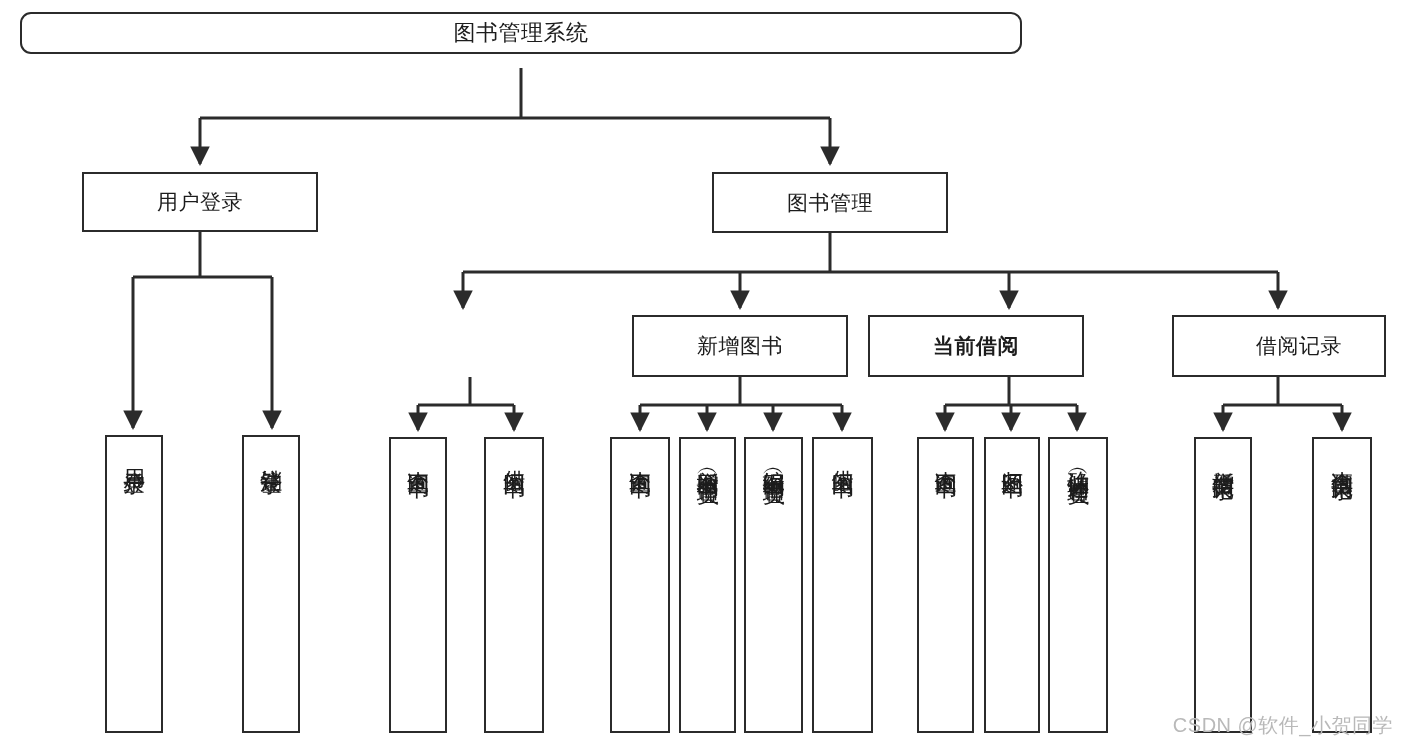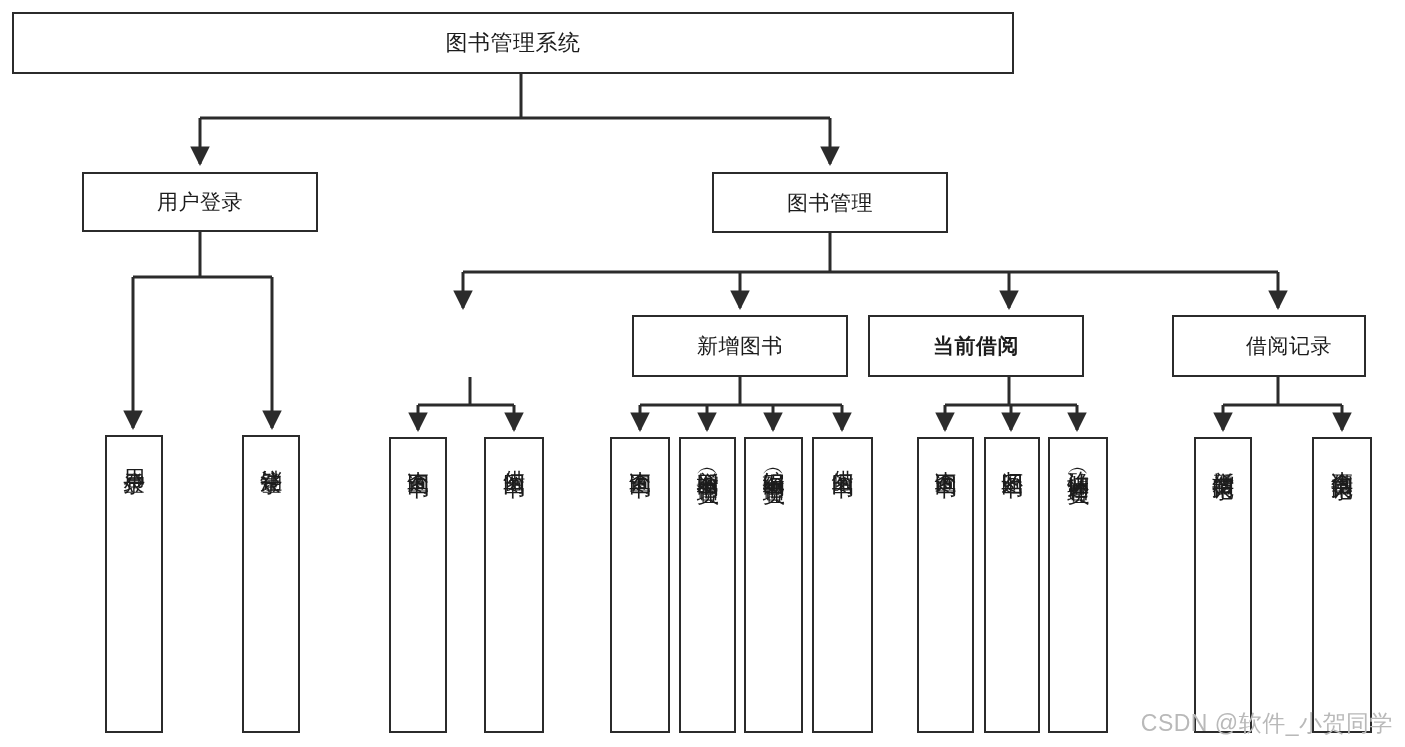--- a/index.html
+++ b/index.html
@@ -64,21 +64,21 @@
     letter-spacing: 2px;
     white-space: nowrap;
   }
   .node.root .node-label {
     font-size: 22px;
   }
   .watermark {
     position: absolute;
     right: 12px;
     bottom: 8px;
-    font-size: 23px;
+    font-size: 20px;
     color: #b9b9b9;
     letter-spacing: 0.5px;
     white-space: nowrap;
     user-select: none;
   }
 </style>
 </head>
 <body>
 
 <div id="diagram-root">
@@ -128,38 +128,38 @@
 
       <path d="M 1278 377 L 1278 405"></path>
       <path d="M 1223 405 L 1342 405"></path>
       <path d="M 1223 405 L 1223 430" marker-end="url(#arrow)"></path>
       <path d="M 1342 405 L 1342 430" marker-end="url(#arrow)"></path>
     </g>
   </svg>
 
   <div id="nodes-layer">
 
-    <div class="node horizontal root" style="left:12px; top:12px; width:1002px; height:62px;">
+    <div class="node horizontal root" style="left:20px; top:12px; width:1002px; height:42px;border-radius:11px;">
       <span class="node-label">图书管理系统</span>
     </div>
 
     <div class="node horizontal" style="left:82px; top:172px; width:236px; height:60px;">
       <span class="node-label">用户登录</span>
     </div>
     <div class="node horizontal" style="left:712px; top:172px; width:236px; height:61px;align-items:center;">
       <span class="node-label">图书管理</span>
     </div>
 
     <div class="node horizontal" style="left:632px; top:315px; width:216px; height:62px;">
       <span class="node-label">新增图书</span>
     </div>
     <div class="node horizontal" style="left:868px; top:315px; width:216px; height:62px;font-weight:bold;">
       <span class="node-label">当前借阅</span>
     </div>
-    <div class="node horizontal" style="left:1172px; top:315px; width:194px; height:62px;padding-left:40px;">
+    <div class="node horizontal" style="left:1172px; top:315px; width:214px; height:62px;padding-left:40px;">
       <span class="node-label">借阅记录</span>
     </div>
 
     <div class="node vertical" style="left:105px; top:435px; width:58px; height:298px;">
       <span class="node-label">用户登录</span>
     </div>
     <div class="node vertical" style="left:242px; top:435px; width:58px; height:298px;">
       <span class="node-label">注销登录</span>
     </div>
 

